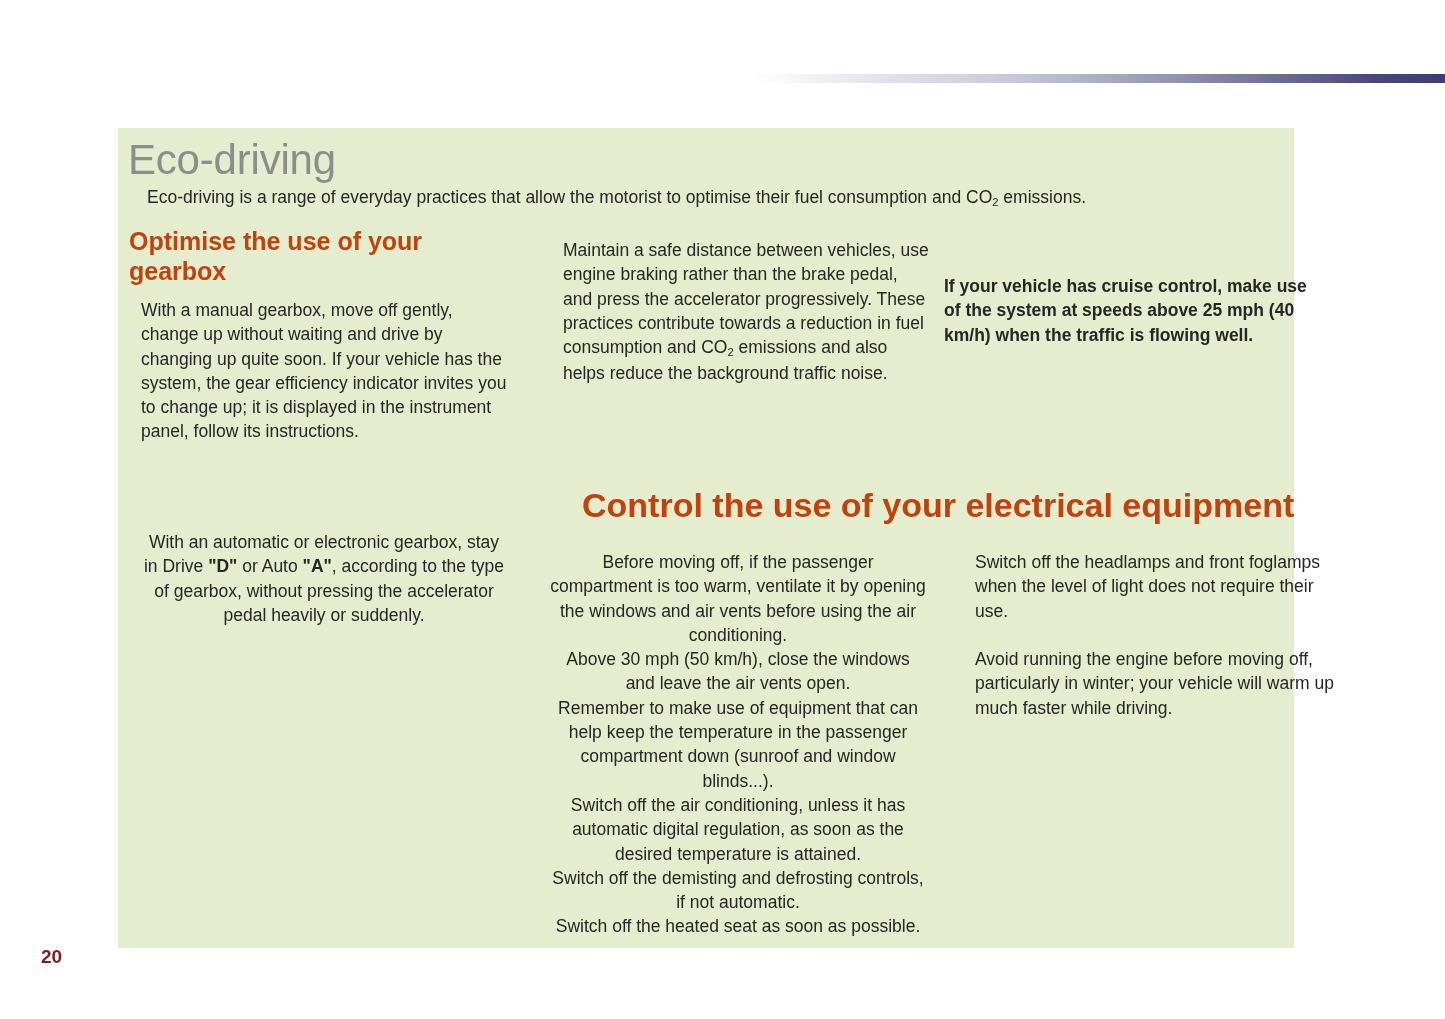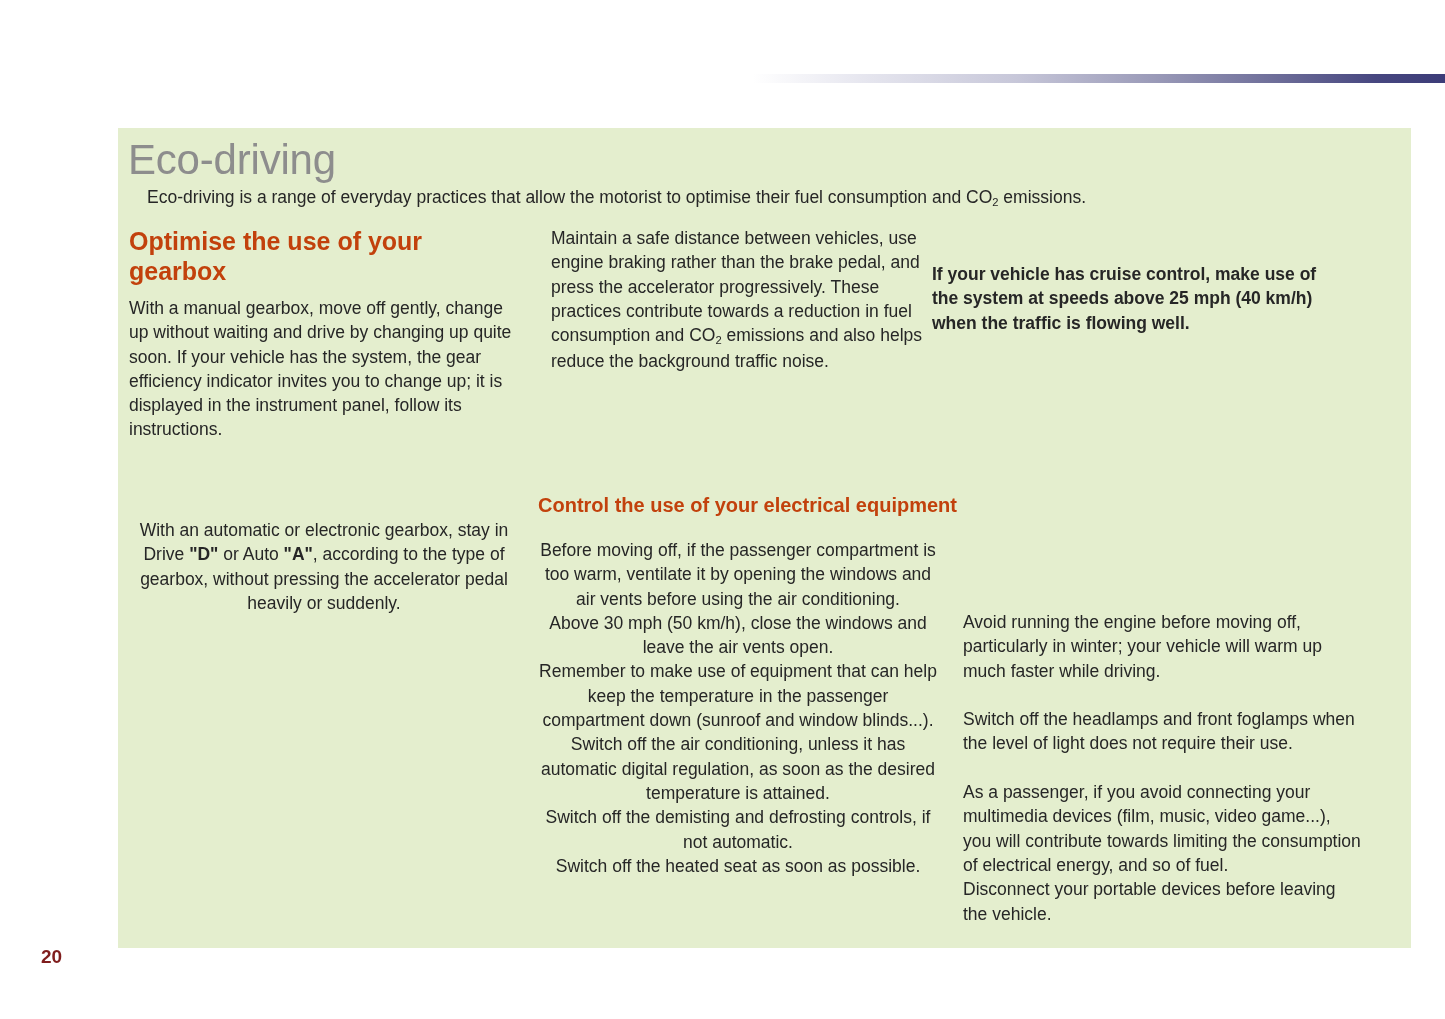--- a/index.html
+++ b/index.html
@@ -24,21 +24,21 @@
     width: 692px;
     height: 9px;
     background: linear-gradient(to right, #ffffff 0%, #e9e9f1 14%, #c7c7d9 38%, #9a9ab8 58%, #6c6c98 76%, #474780 90%, #3c3c78 100%);
   }
 
   
   #content-panel {
     position: absolute;
     left: 118px;
     top: 128px;
-    width: 1293px;
+    width: 1176px;
     height: 820px;
     background: #e4eece;
   }
 
   
   #page-title {
     position: absolute;
     left: 10px;
     top: 8px;
     font-size: 42px;
@@ -74,25 +74,26 @@
 
   
   h2.section-heading {
     margin: 0 0 10px 0;
     font-size: 25px;
     line-height: 30px;
     font-weight: bold;
     color: #c2410c;
   }
   h2.section-heading.wide {
-    font-size: 20px;
+    font-size: 34px;
     margin-bottom: 14px;
+    margin-left: 44px;
   }
   .body-text {
-    margin: 0;
+    margin: 12px;
     font-size: 17.5px;
     line-height: 24.3px;
     color: #262626;
   }
   .body-text + .body-text {
     margin-top: 24.3px;
   }
   .gap-xl { margin-top: 72px; }
   .gap-l  { margin-top: 48px; }
   b { font-weight: bold; }
@@ -143,20 +144,19 @@
 
   <div class="col" id="section-electrical">
     <h2 class="section-heading wide">Control the use of your electrical equipment</h2>
   </div>
 
   <div class="col" id="col-mid-b">
     <p class="body-text" id="electrical-left">Before moving off, if the passenger compartment is too warm, ventilate it by opening the windows and air vents before using the air conditioning.<br>Above 30 mph (50 km/h), close the windows and leave the air vents open.<br>Remember to make use of equipment that can help keep the temperature in the passenger compartment down (sunroof and window blinds...).<br>Switch off the air conditioning, unless it has automatic digital regulation, as soon as the desired temperature is attained.<br>Switch off the demisting and defrosting controls, if not automatic.<br>Switch off the heated seat as soon as possible.</p>
   </div>
 
   <div class="col" id="col-right-b">
+    <p class="body-text">Switch off the headlamps and front foglamps when the level of light does not require their use.</p>
     <p class="body-text gap-xl">Avoid running the engine before moving off, particularly in winter; your vehicle will warm up much faster while driving.</p>
-    <p class="body-text">Switch off the headlamps and front foglamps when the level of light does not require their use.</p>
-    <p class="body-text gap-l" id="electrical-right-3">As a passenger, if you avoid connecting your multimedia devices (film, music, video game...), you will contribute towards limiting the consumption of electrical energy, and so of fuel.<br>Disconnect your portable devices before leaving the vehicle.</p>
   </div>
 
 </div>
 
 <div id="page-number">20</div>
 
 </body></html>

